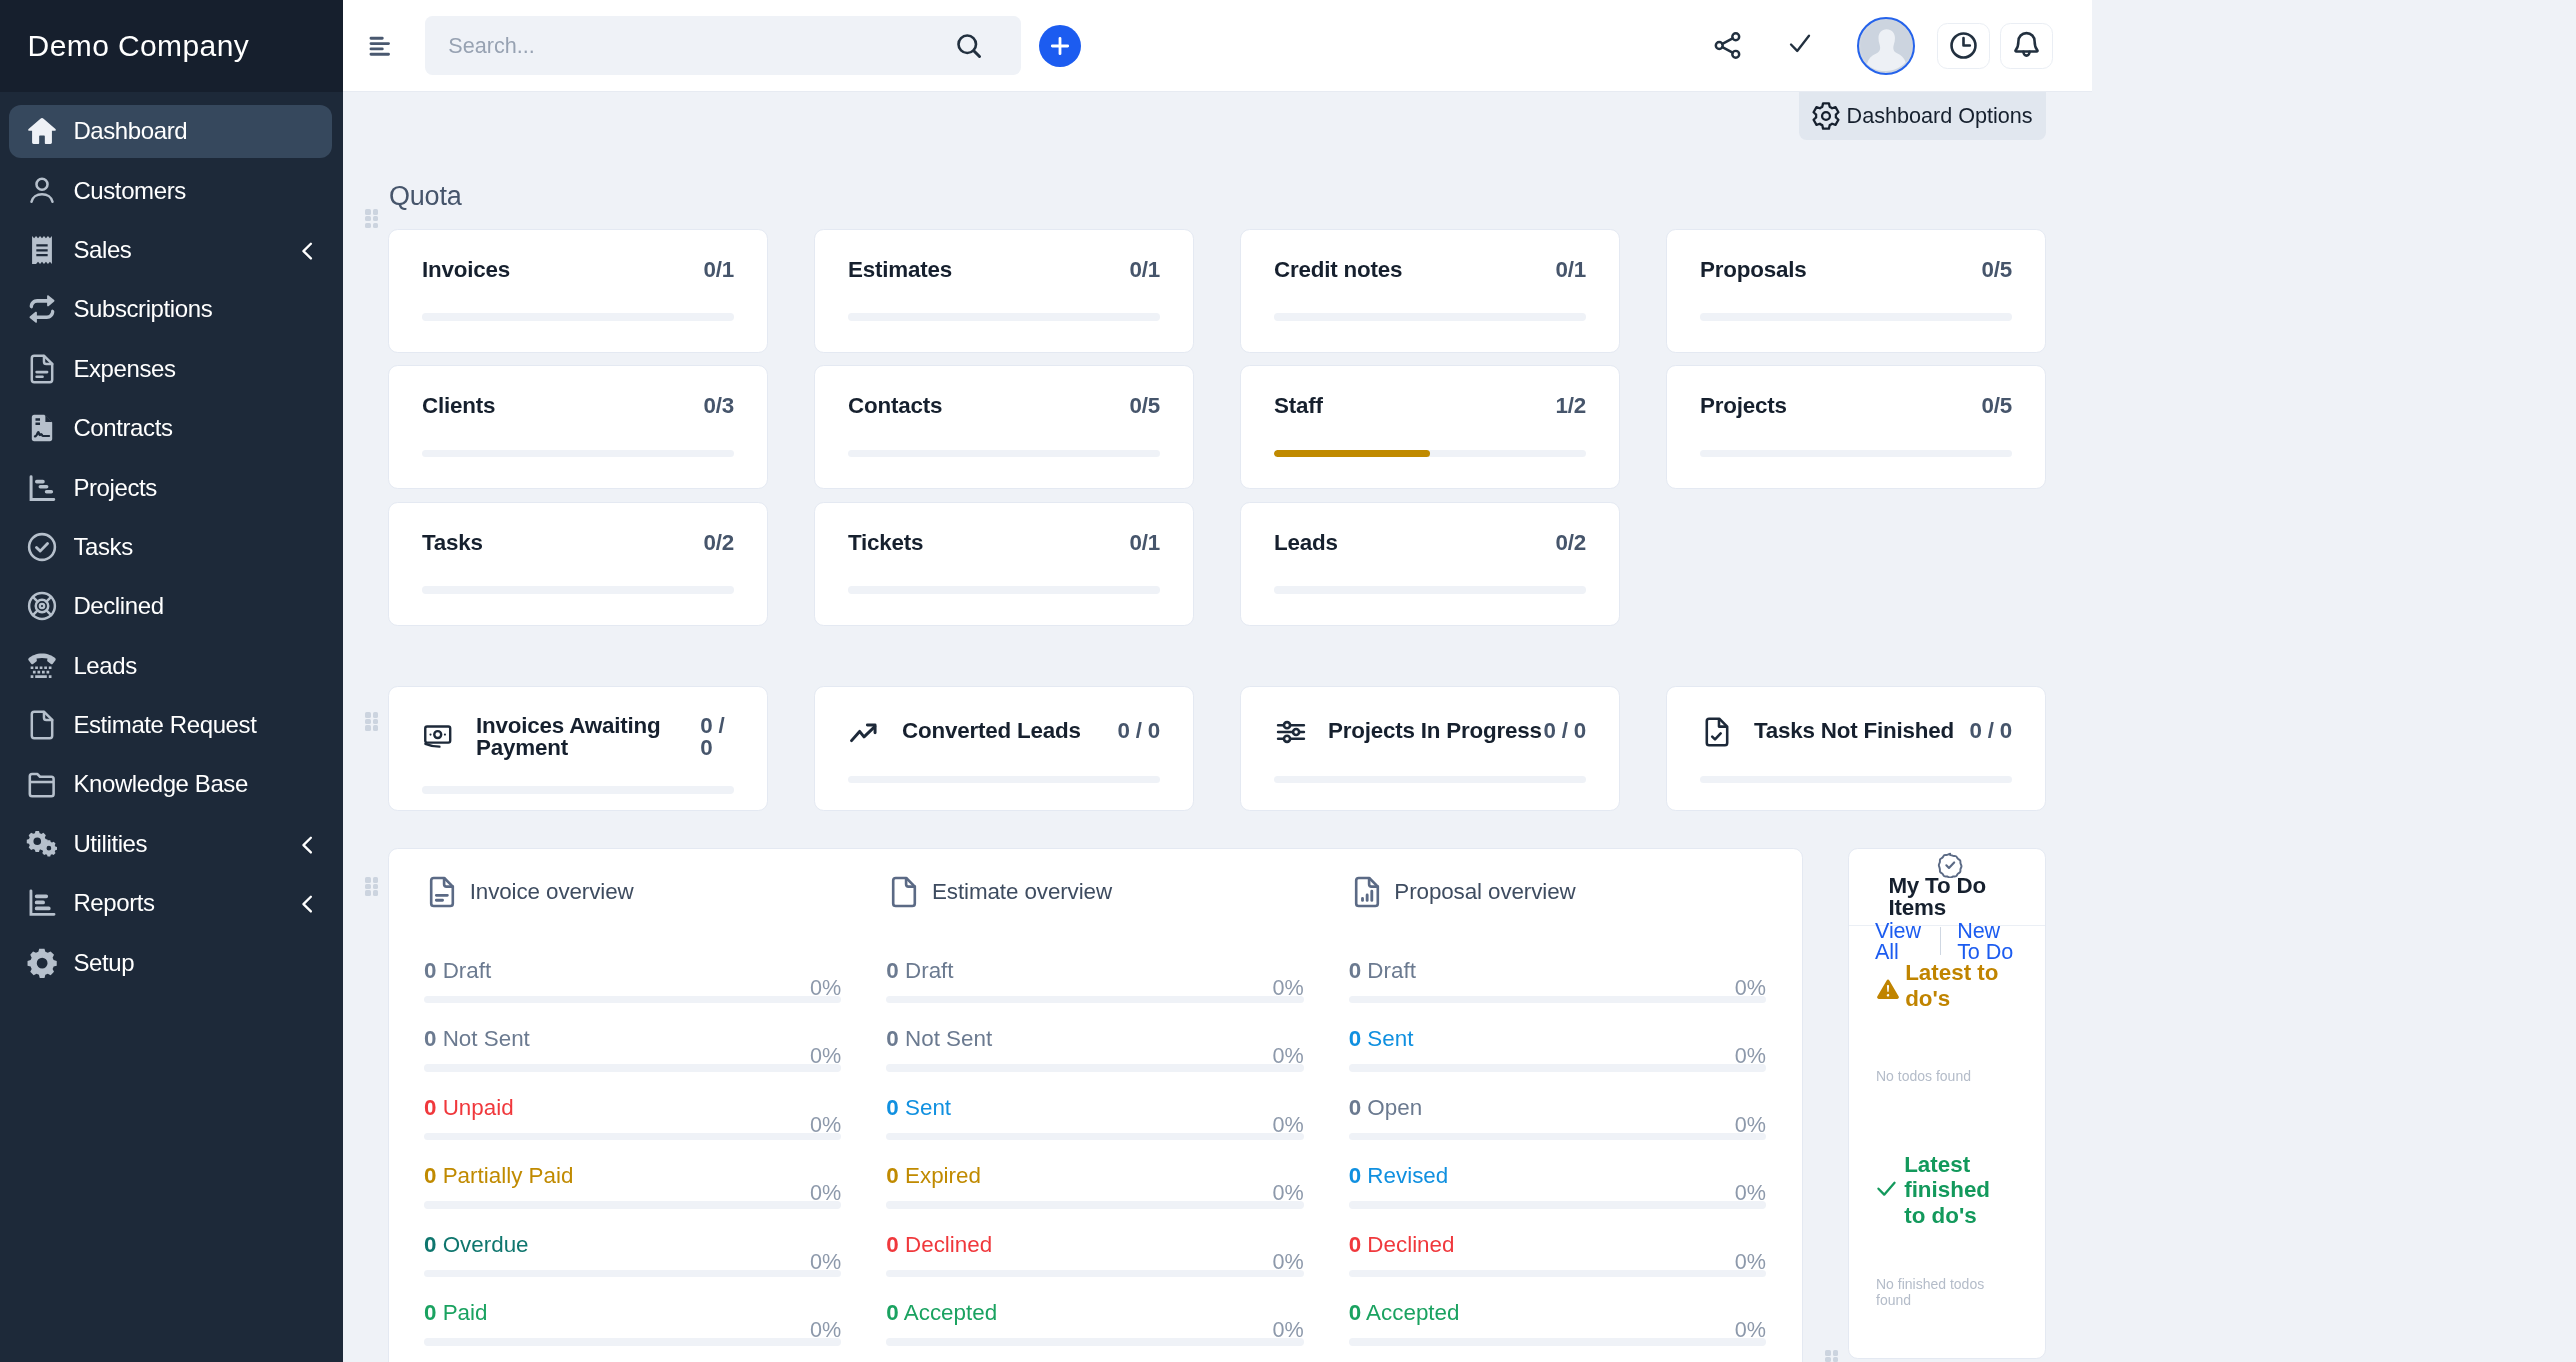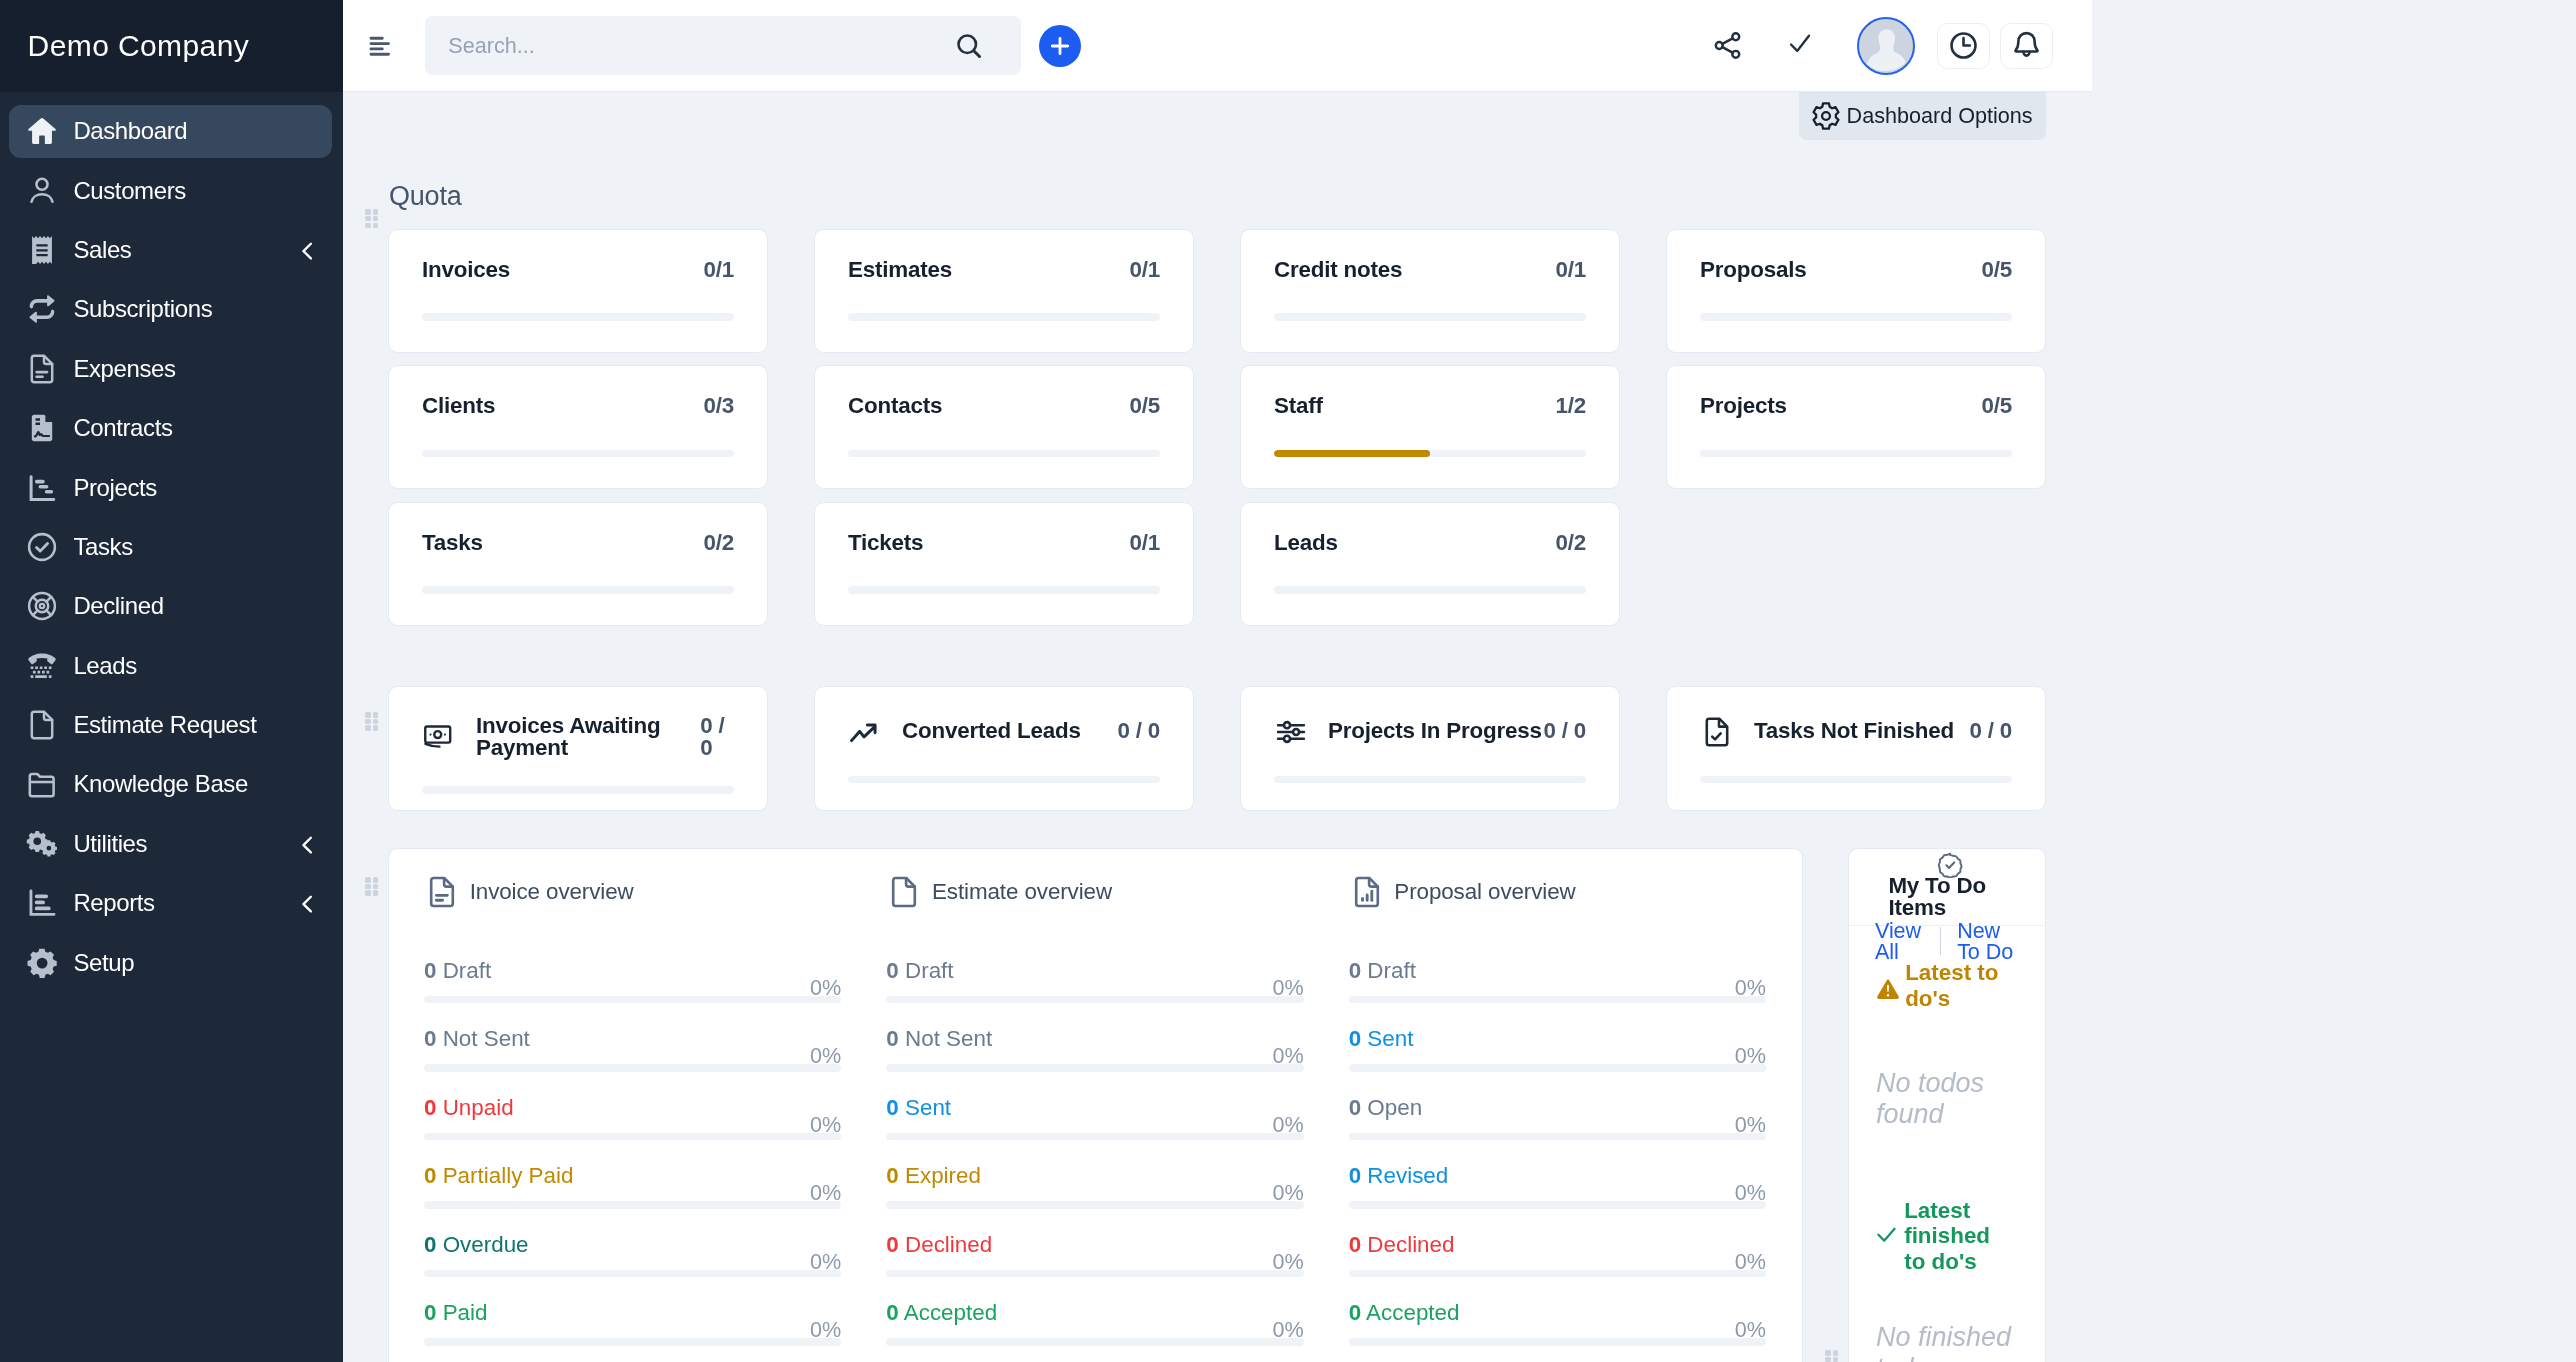--- a/index.html
+++ b/index.html
@@ -75,21 +75,21 @@
   .todo{background:#fff;border:0.7px solid #e4e9f2;border-radius:9.7px;}
   .todo-head{height:77px;display:flex;align-items:center;padding:0 20px 0 26px;border-bottom:0.7px solid #ebeff5;flex-direction:column;}
   .todo-title{font-size:22.4px;font-weight:bold;margin-left:13.4px;letter-spacing:-0.2px;color:#16202e;line-height:1;}
   .todo-actions{margin-left:auto;display:flex;align-items:center;gap:16.4px;}
   .todo-actions a{font-size:21.6px;color:#1c5cf0;text-decoration:none;cursor:pointer;line-height:1;letter-spacing:-0.1px;}
   .todo-sep{width:1.5px;height:28px;background:#cfd7e2;}
   .todo-body{padding:34px 30px 0 27px;}
   .todo-sub{display:flex;align-items:center;gap:5.2px;font-size:22.4px;font-weight:bold;line-height:1.15;}
   .todo-sub.warn{color:#c08400;}
   .todo-sub.ok{color:#13995c;}
-  .todo-empty{font-size:27px;color:#b4bcc9;line-height:1.15;font-style:italic;}
+  .todo-empty{font-size:14px;color:#b4bcc9;line-height:1.15;}
   .sp1{height:56px;}
   .sp2{height:68px;}
   .sp3{height:47px;}
   .sp4{height:50px;}
 </style>
 </head>
 <body>
 
 <svg width="0" height="0" style="position:absolute" aria-hidden="true">
     <defs>

